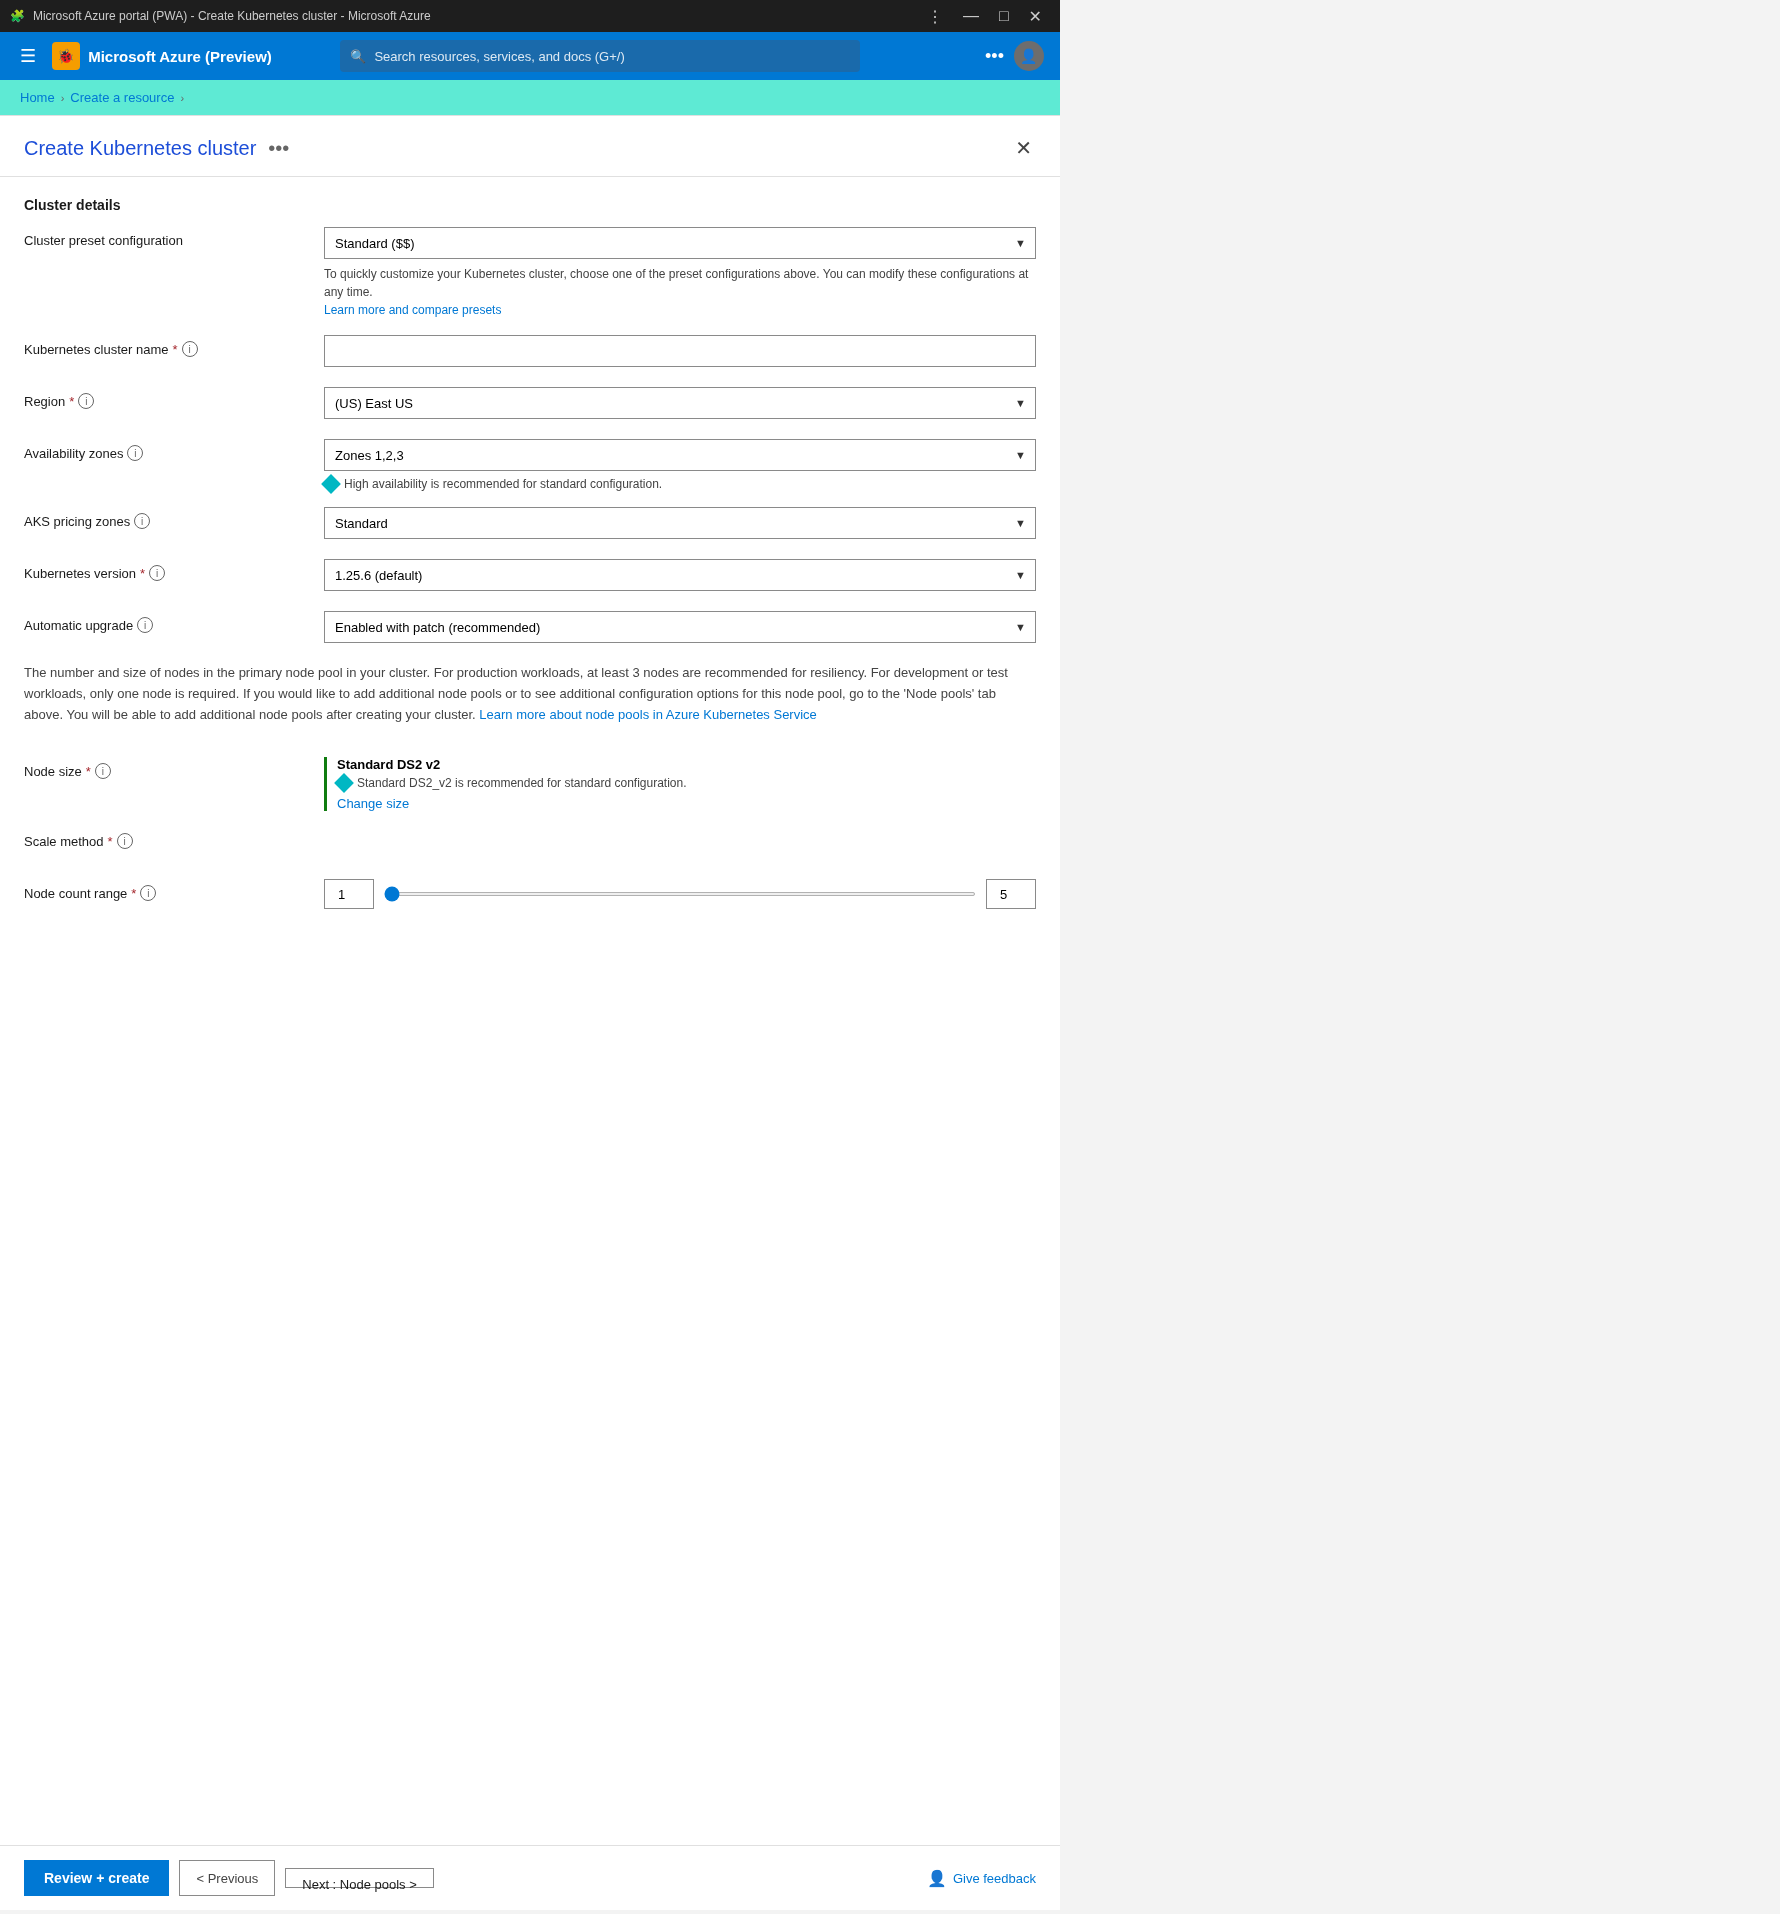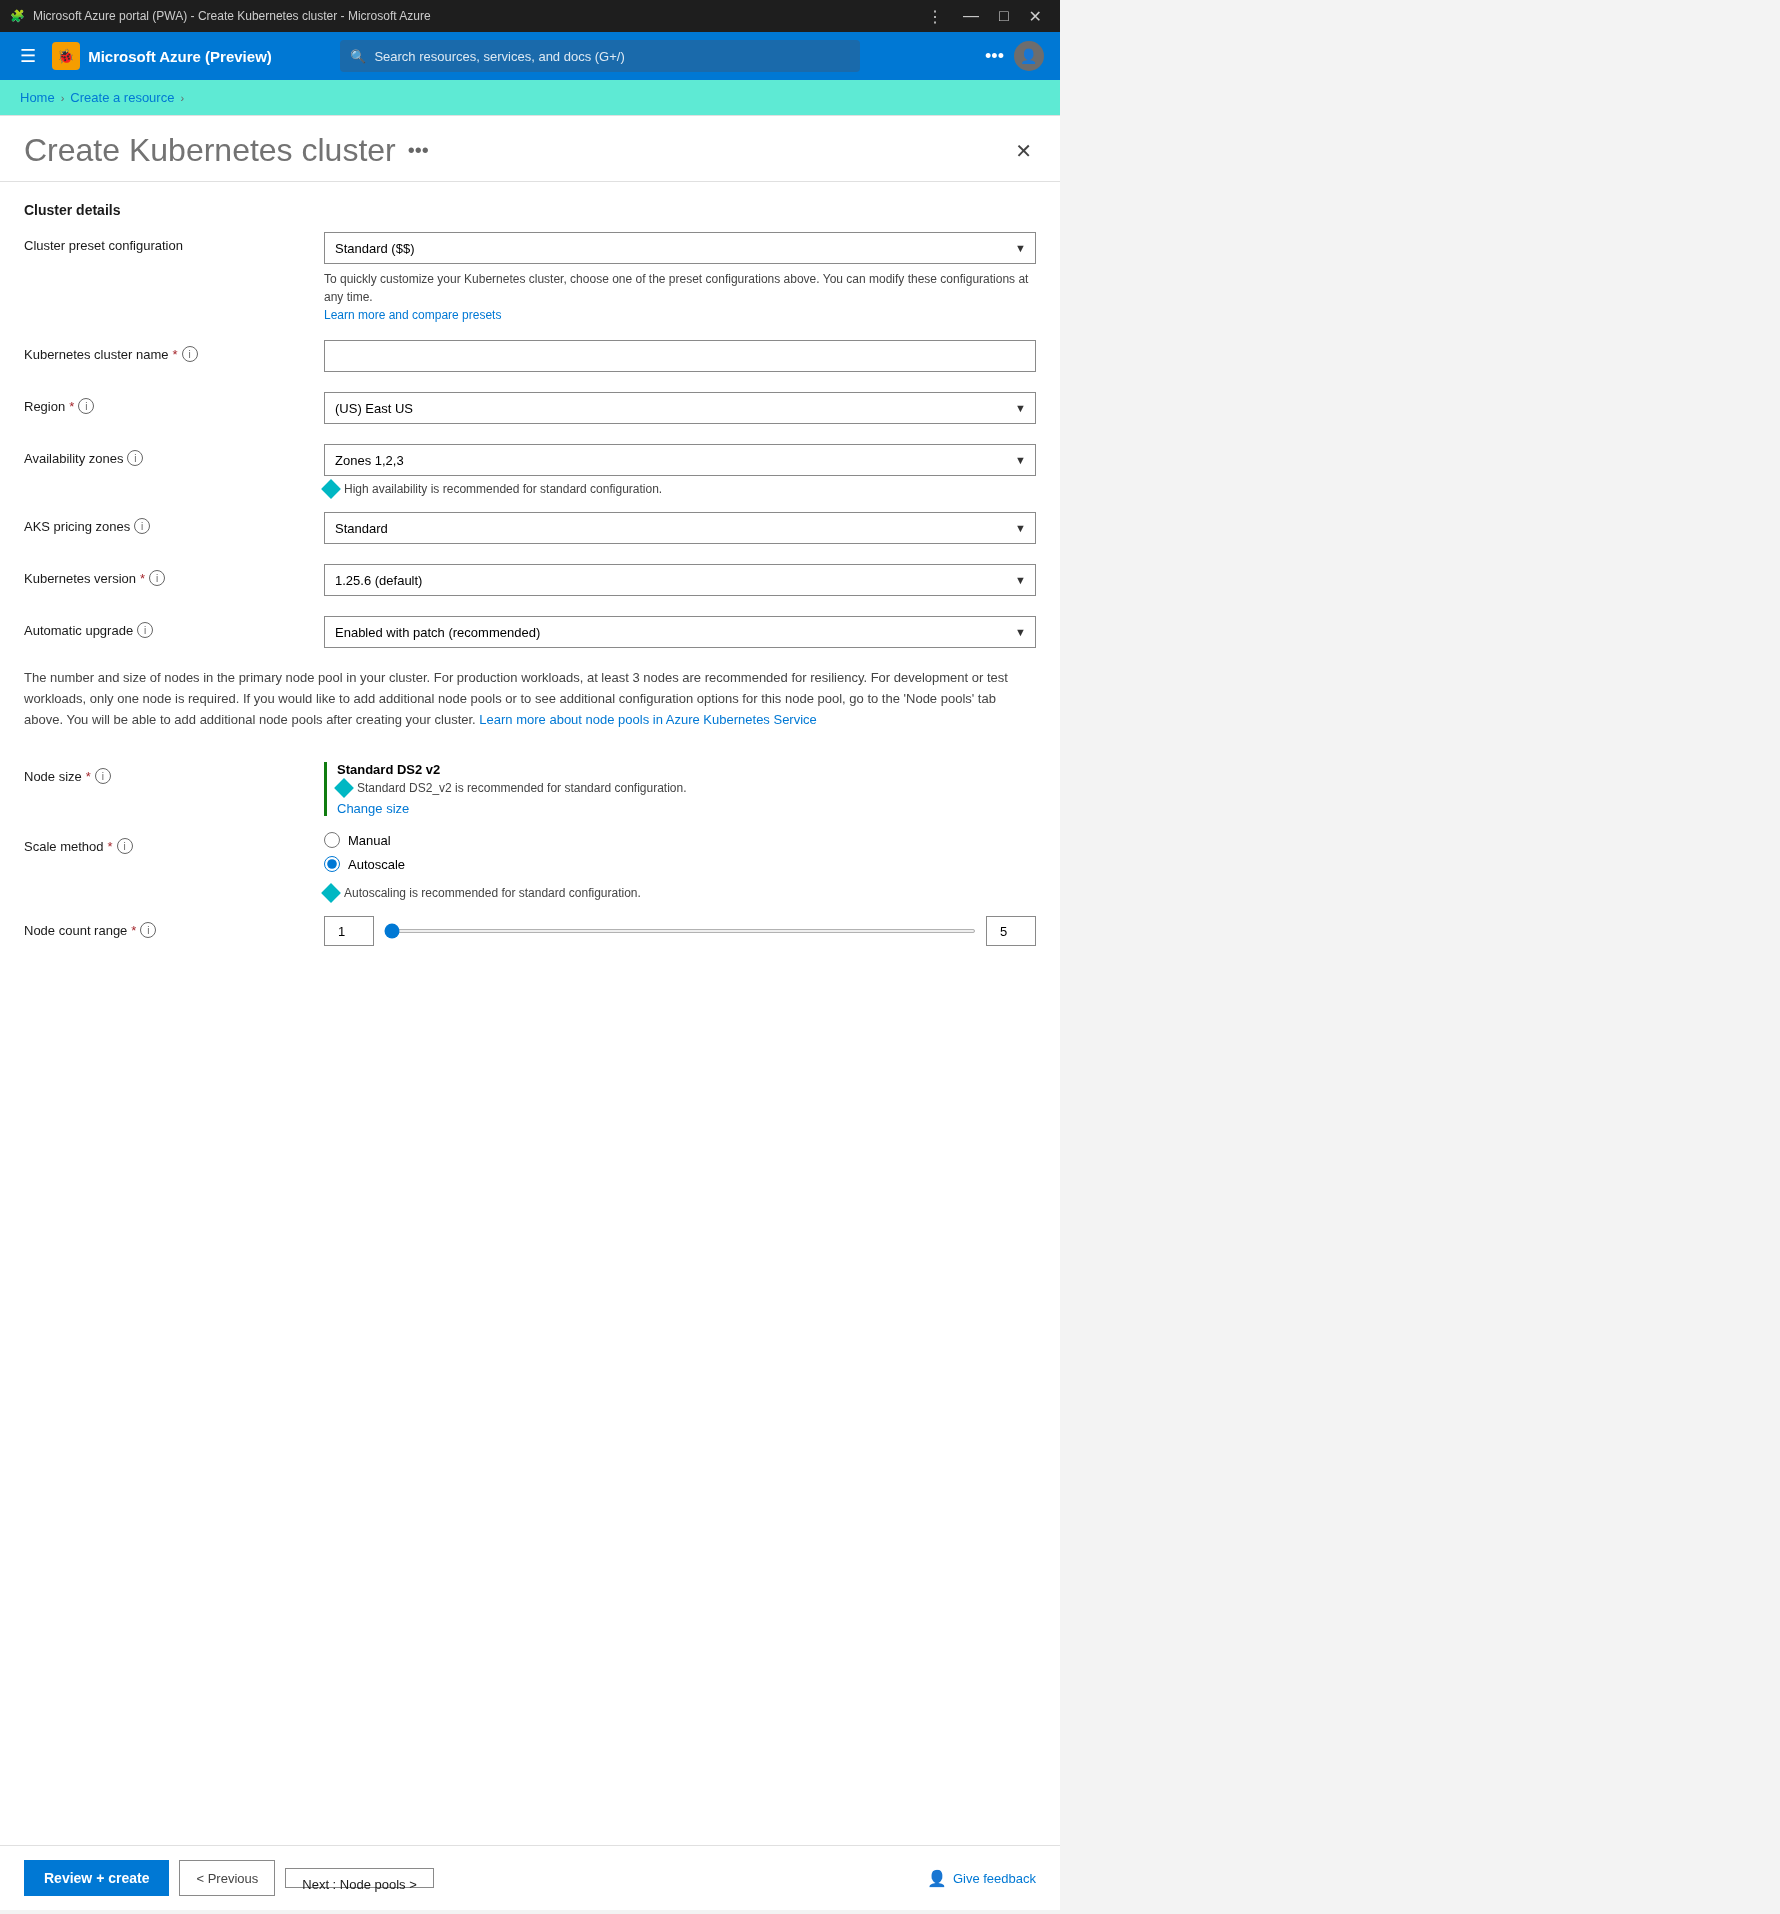--- a/index.html
+++ b/index.html
@@ -104,21 +104,21 @@
     }
 
     .page-header {
       display: flex;
       align-items: center;
       justify-content: space-between;
       padding: 16px 24px 12px 24px;
       border-bottom: 1px solid #e0e0e0;
     }
     .page-title-row { display: flex; align-items: center; gap: 12px; }
-    .page-title { font-size: 32px; font-weight: 300; color: #737373; }
+    .page-title { font-size: 20px; font-weight: 300; color: #1d4ed8; }
     .page-dots { color: #666; font-size: 20px; cursor: pointer; }
     .close-btn { background: none; border: none; font-size: 20px; cursor: pointer; color: #444; padding: 4px; }
 
     
     .content-area {
       flex: 1;
       overflow-y: auto;
       padding: 0 24px 20px 24px;
     }
 
@@ -517,36 +517,20 @@
         </div>
       </div>
     </div>
 
     <div class="form-row">
       <div class="form-label">
         <span>Scale method</span>
         <span class="required">*</span>
         <div class="info-icon">i</div>
       </div>
-      <div class="form-control">
-        <div class="radio-group">
-          <label class="radio-row">
-            <input type="radio" class="radio-input" name="scaleMethod" style="">
-            <span>Manual</span>
-          </label>
-          <label class="radio-row">
-            <input type="radio" class="radio-input" name="scaleMethod" checked="" style="">
-            <span>Autoscale</span>
-          </label>
-          <div class="info-note">
-            <div class="info-diamond"></div>
-            <span>Autoscaling is recommended for standard configuration.</span>
-          </div>
-        </div>
-      </div>
     </div>
 
     <div class="form-row">
       <div class="form-label">
         <span>Node count range</span>
         <span class="required">*</span>
         <div class="info-icon">i</div>
       </div>
       <div class="form-control">
         <div class="slider-row">

